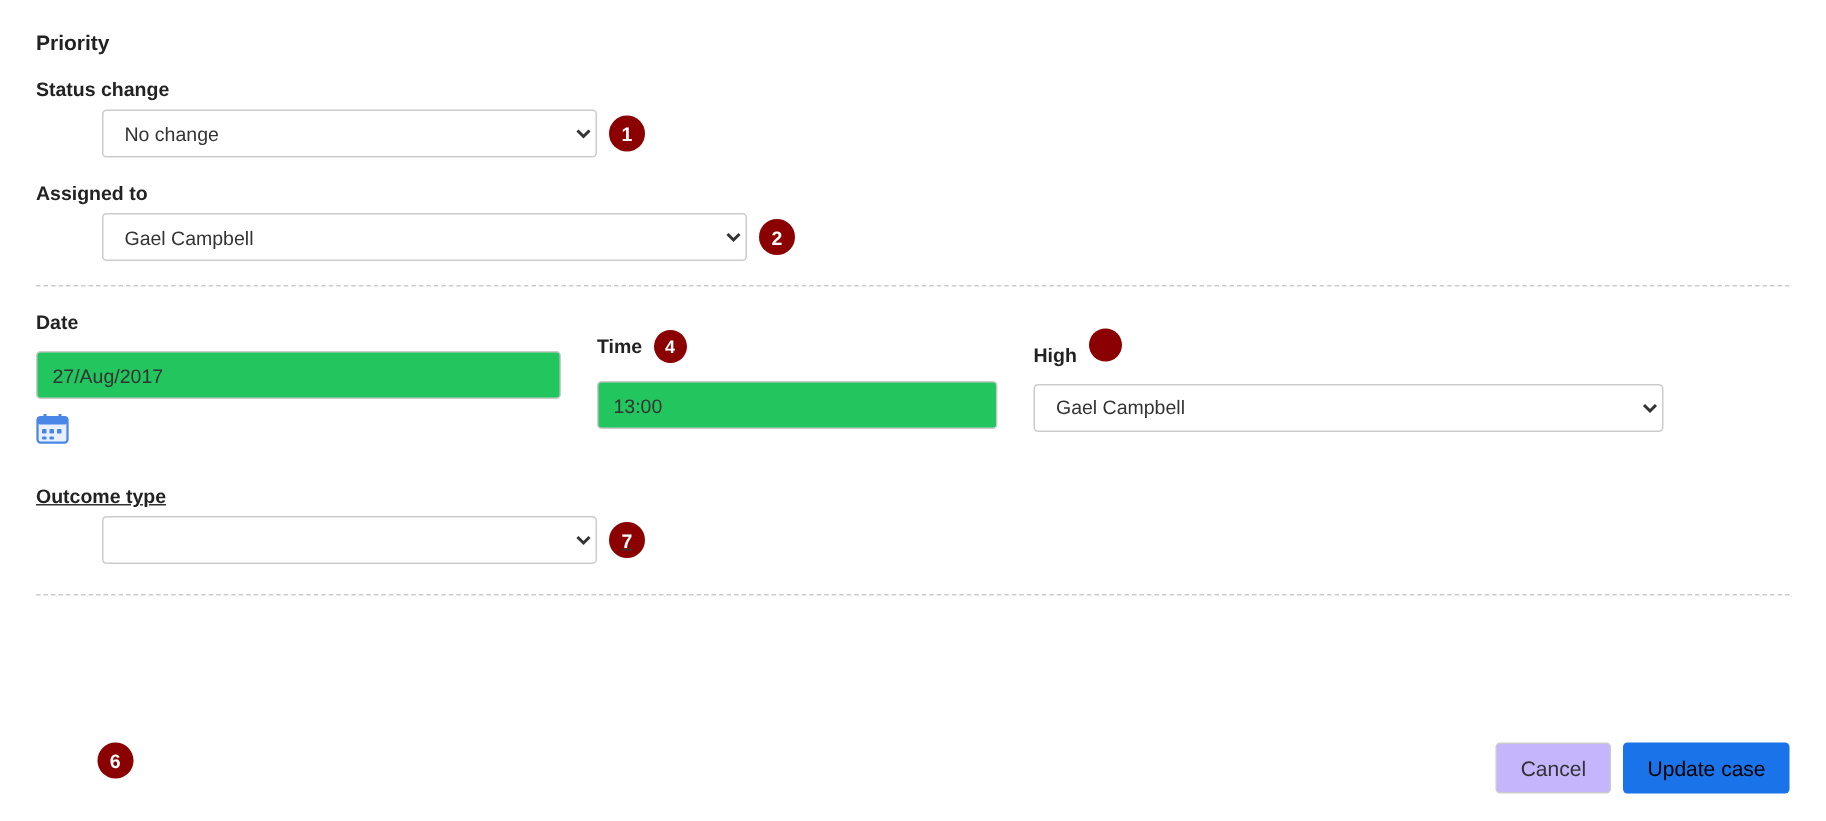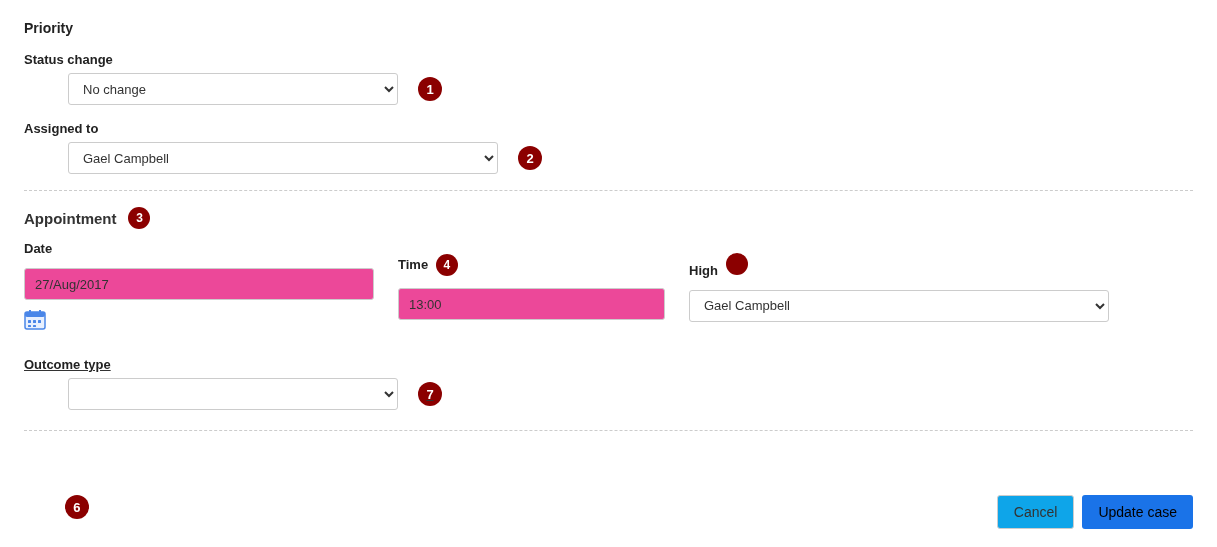--- a/index.html
+++ b/index.html
@@ -52,42 +52,42 @@
     .field-label {
       font-weight: bold;
       font-size: 13px;
       margin-bottom: 6px;
       color: #222;
     }
 
     .field-row {
       display: flex;
       align-items: center;
-      gap: 20px;
+      gap: 8px;
       padding-left: 44px;
     }
 
     select {
       border: 1px solid #ccc;
       border-radius: 3px;
       padding: 6px 10px;
       font-size: 13px;
       color: #333;
       background: #fff;
       cursor: pointer;
       height: 32px;
     }
 
     input[type="text"] {
       border: 1px solid #ccc;
       border-radius: 3px;
       padding: 6px 10px;
       font-size: 13px;
       color: #333;
-      background: #ec4899;
+      background: #22c55e;
       height: 32px;
     }
 
     .status-change-select {
       width: 330px;
     }
 
     .assigned-select {
       width: 430px;
     }
@@ -179,21 +179,21 @@
       gap: 8px;
       padding: 8px 24px;
       position: absolute;
       bottom: 10px;
       right: 0;
     }
 
     .btn-cancel {
       padding: 8px 16px;
       border: 1px solid #ccc;
-      background: #0ea5e9;
+      background: #c4b5fd;
       color: #333;
       font-size: 14px;
       border-radius: 3px;
       cursor: pointer;
     }
 
     .btn-update {
       padding: 8px 16px;
       border: none;
       background: #1a73e8;
@@ -246,24 +246,20 @@
         <option value="gael-campbell" selected="">Gael Campbell</option>
         <option value="other">Other Staff</option>
       </select>
       <span class="badge">2</span>
     </div>
   </div>
 
   <hr class="divider">
 
   <div class="appointment-section">
-    <div class="appointment-title">
-      <span>Appointment</span>
-      <span class="badge-inline">3</span>
-    </div>
     <div class="appointment-fields">
 
       <div class="appt-field">
         <div class="field-label">Date</div>
         <input type="text" class="date-input" value="27/Aug/2017" style="">
         <span class="calendar-icon" title="Pick date">
           <svg width="22" height="20" viewBox="0 0 22 20" fill="none" xmlns="http://www.w3.org/2000/svg">
             <rect x="1" y="2" width="20" height="17" rx="2" fill="#e8f0fe" stroke="#4a86e8" stroke-width="1.5"></rect>
             <rect x="1" y="2" width="20" height="5" rx="2" fill="#4a86e8"></rect>
             <line x1="6" y1="0" x2="6" y2="5" stroke="#4a86e8" stroke-width="2" stroke-linecap="round"></line>

